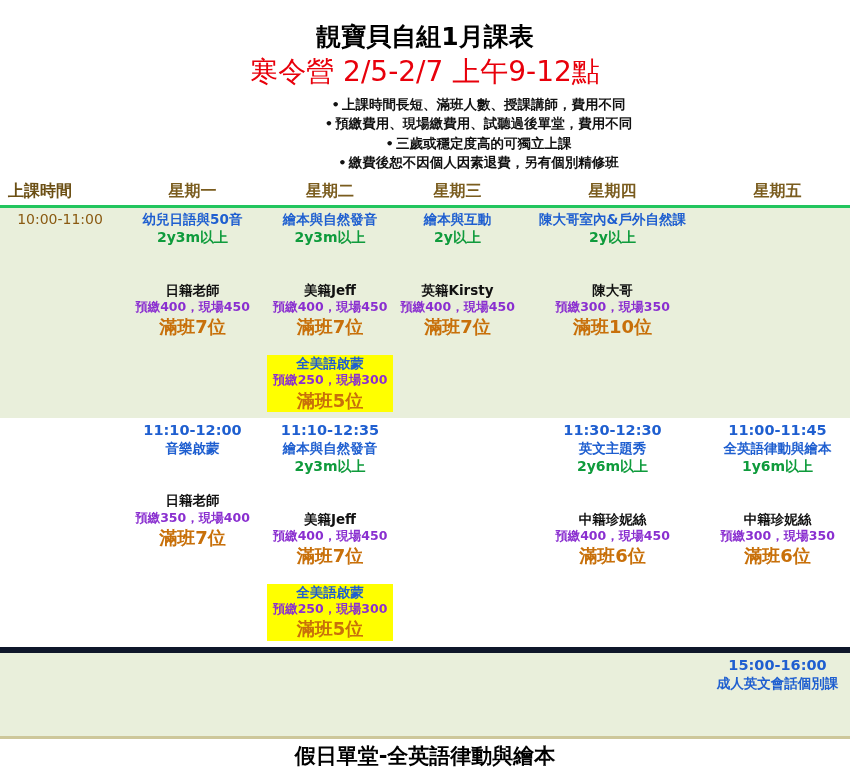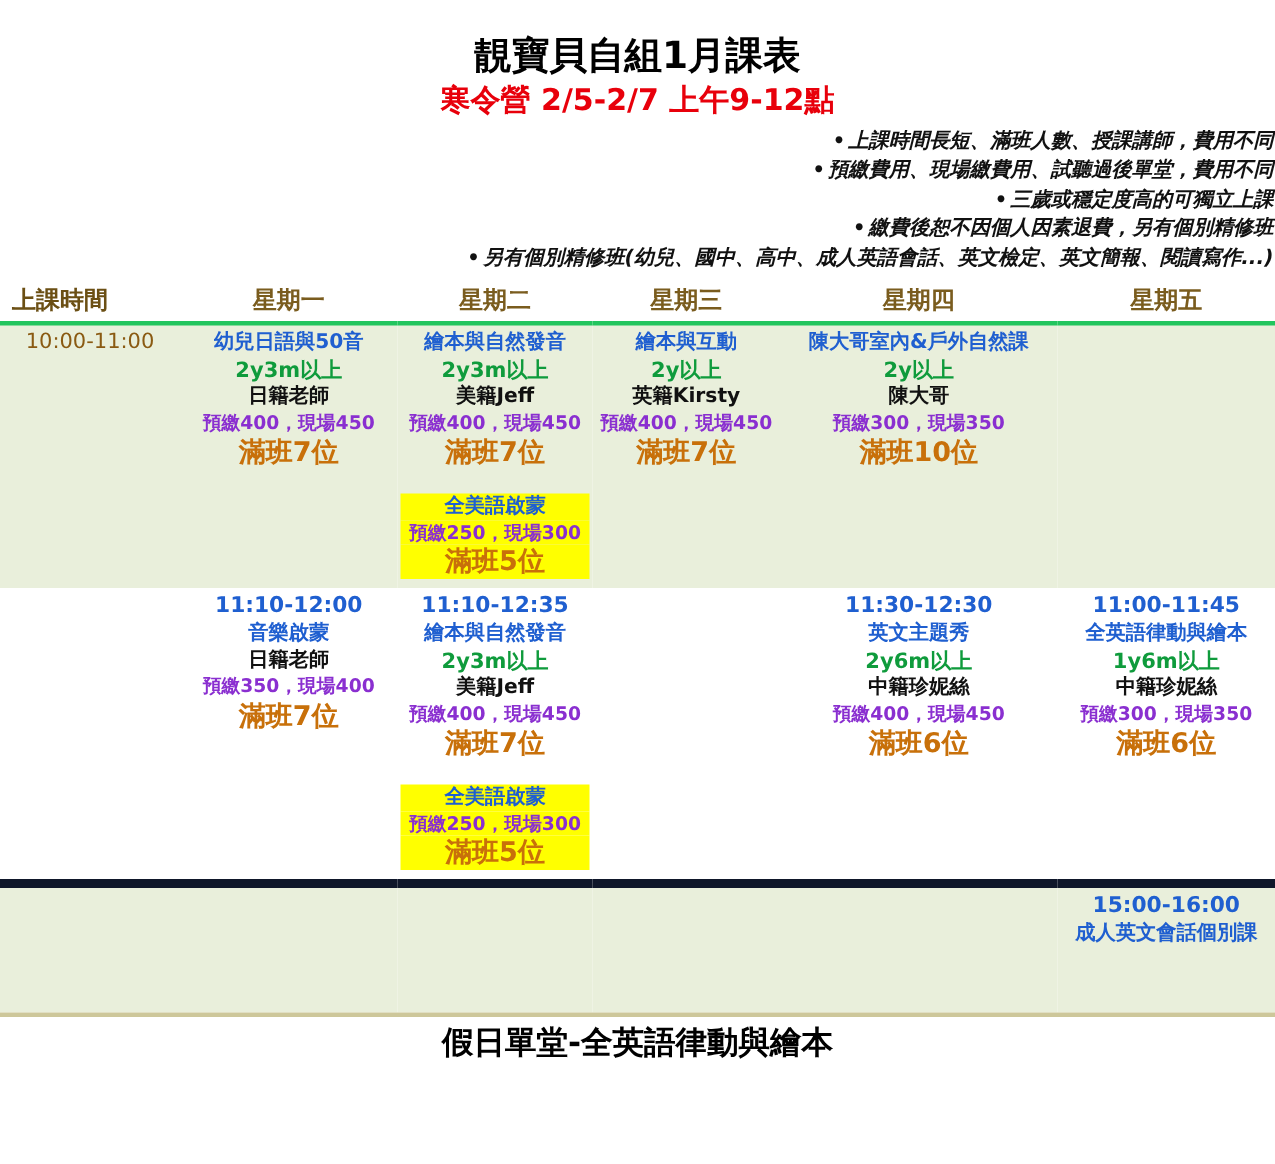--- a/index.html
+++ b/index.html
@@ -23,33 +23,32 @@
   }
   .main-title {
     font-size: 25px;
     font-weight: bold;
     color: #000000;
     letter-spacing: 0px;
     line-height: 1.2;
     margin-top: 12px;
   }
   .sub-title {
-    font-size: 20px;
-    font-weight: bold;
+    font-size: 28px;
+    font-weight: normal;
     color: #e8000b;
     line-height: 1.25;
     margin-top: 2px;
   }
 
   .bullets {
     margin: 6px 0 0 0;
     padding: 0 1px 0 108px;
     list-style: none;
-    text-align: right;
-    font-style: italic;
+    text-align: center;
   }
   .bullets li {
     font-size: 13.5px;
     font-weight: bold;
     color: #111111;
     line-height: 1.42;
     white-space: nowrap;
   }
   .bullets li::before {
     content: "\2022";
@@ -107,21 +106,21 @@
     padding-left: 8px;
     font-weight: normal;
     white-space: nowrap;
   }
 
   
   .ln { line-height: 1.3; white-space: nowrap; text-align: center; }
   .l-time  { font-size: 14.5px; color: #1f5fd0; font-weight: bold; }
   .l-title { font-size: 13.5px; color: #1f5fd0; font-weight: bold; }
   .l-age   { font-size: 14px;   color: #0f9b3c; font-weight: bold; }
-  .l-teach { font-size: 13.5px; color: #111111; font-weight: bold; }
+  .l-teach { font-size: 13.5px; color: #111111; font-weight: bold; margin-top: 35px; }
   .l-fee   { font-size: 12.5px; color: #8a2fd0; font-weight: bold; }
   .l-full  { font-size: 18px;   color: #c8700a; font-weight: bold; }
   .l-reg   { font-size: 13px;   color: #e8000b; font-weight: bold; }
 
   .hl { background: #ffff00; }
 
   .extra-block { margin-top: 16px; }
 
   
   .band-tall td { height: 74px; }
@@ -143,21 +142,20 @@
 <body>
 
 <div class="header">
   <div class="main-title">靚寶貝自組1月課表</div>
   <div class="sub-title">寒令營 2/5-2/7 上午9-12點</div>
   <ul class="bullets">
     <li>上課時間長短、滿班人數、授課講師，費用不同</li>
     <li>預繳費用、現場繳費用、試聽過後單堂，費用不同</li>
     <li>三歲或穩定度高的可獨立上課</li>
     <li>繳費後恕不因個人因素退費，另有個別精修班</li>
-    <li>另有個別精修班(幼兒、國中、高中、成人英語會話、英文檢定、英文簡報、閱讀寫作...)</li>
   </ul>
 </div>
 
 <table class="sched">
   <colgroup>
     <col class="c-time">
       <col class="c-mon">
       <col class="c-tue">
     <col class="c-wed">
       <col class="c-thu">

